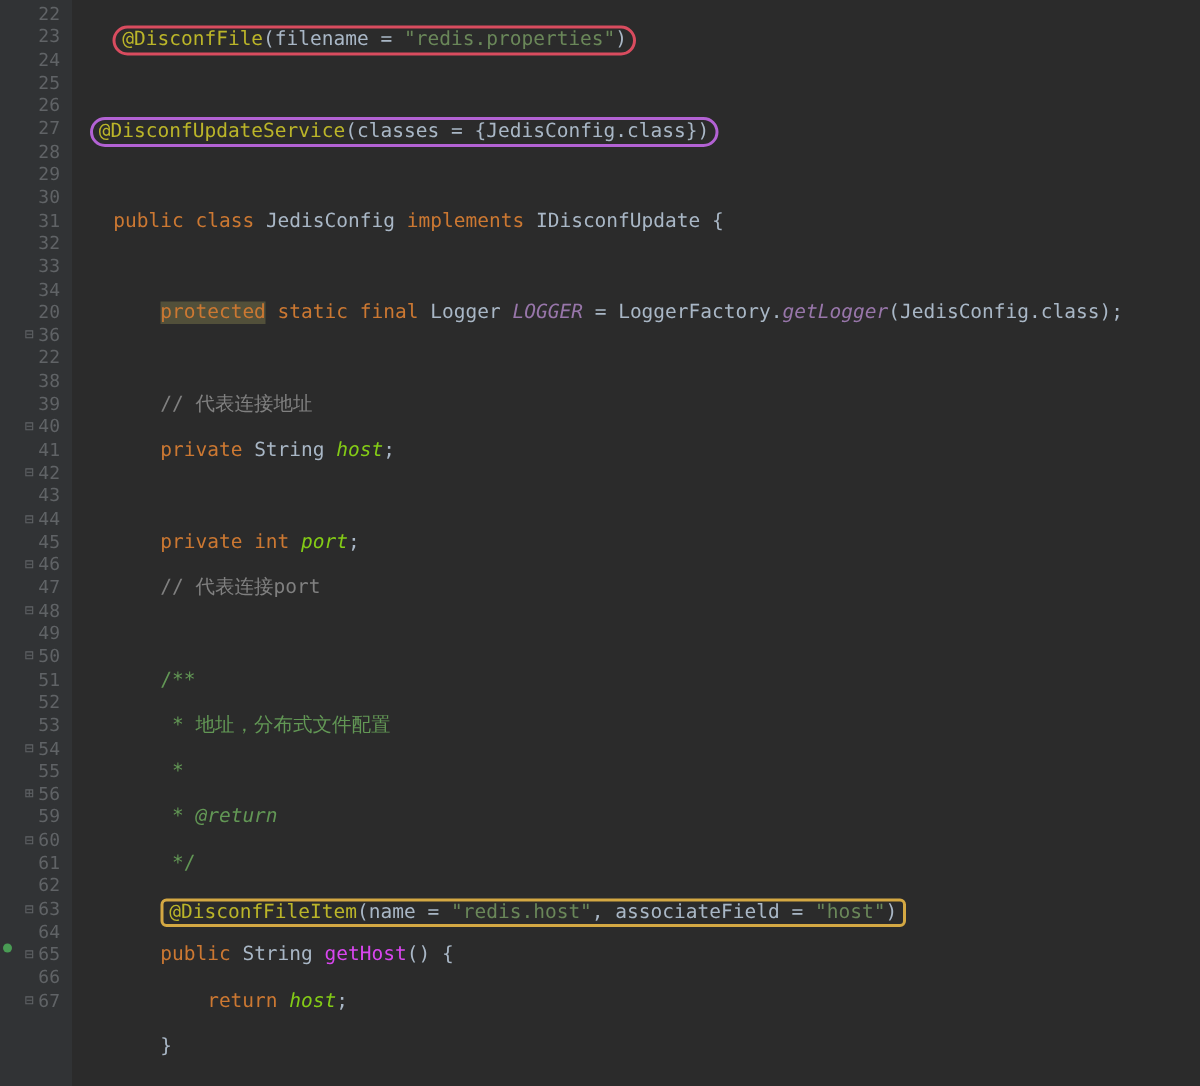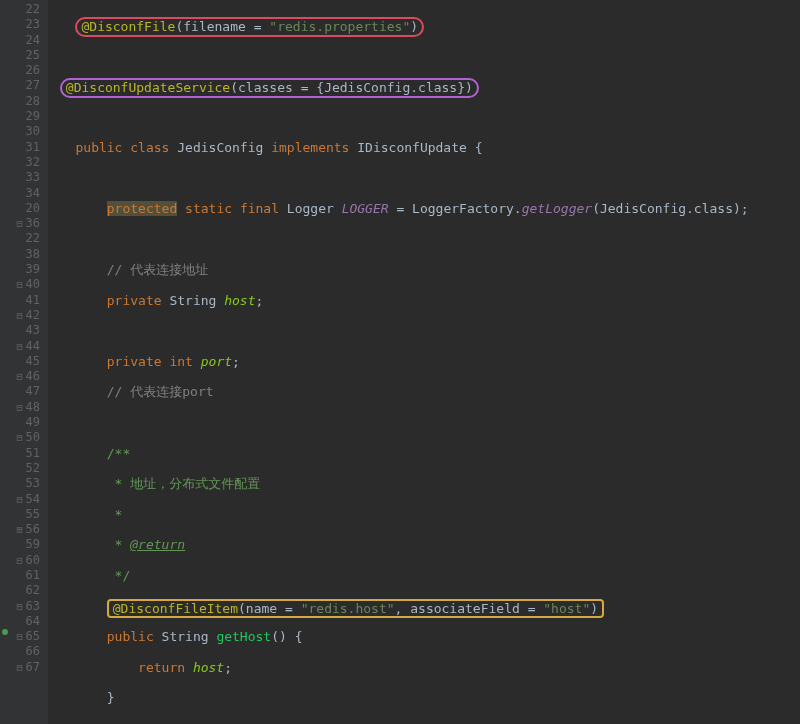--- a/index.html
+++ b/index.html
@@ -54,24 +54,24 @@
       white-space: pre;
     }
     .code-line {
       height: 15.3px;
     }
     .kw { color: #cc7832; }
     .anno { color: #bbb529; }
     .str { color: #6a8759; }
     .com { color: #808080; }
     .doc { color: #629755; }
-    .doc-tag { color: #629755; text-decoration: underline; font-style: italic; }
+    .doc-tag { color: #629755; font-style: italic; }
     .cls { color: #a9b7c6; }
     .itf { color: #a9b7c6; }
-    .method { color: #22c55e; }
+    .method { color: #d946ef; }
     .field { color: #84cc16; font-style: italic; }
     .staticfield { color: #9876aa; font-style: italic; }
     .op { color: #a9b7c6; }
     .bg-warn { background: #52503a; }
     
     .highlight-box {
       border: 2px solid;
       border-radius: 6px;
       padding: 0px 4px;
       display: inline-block;

